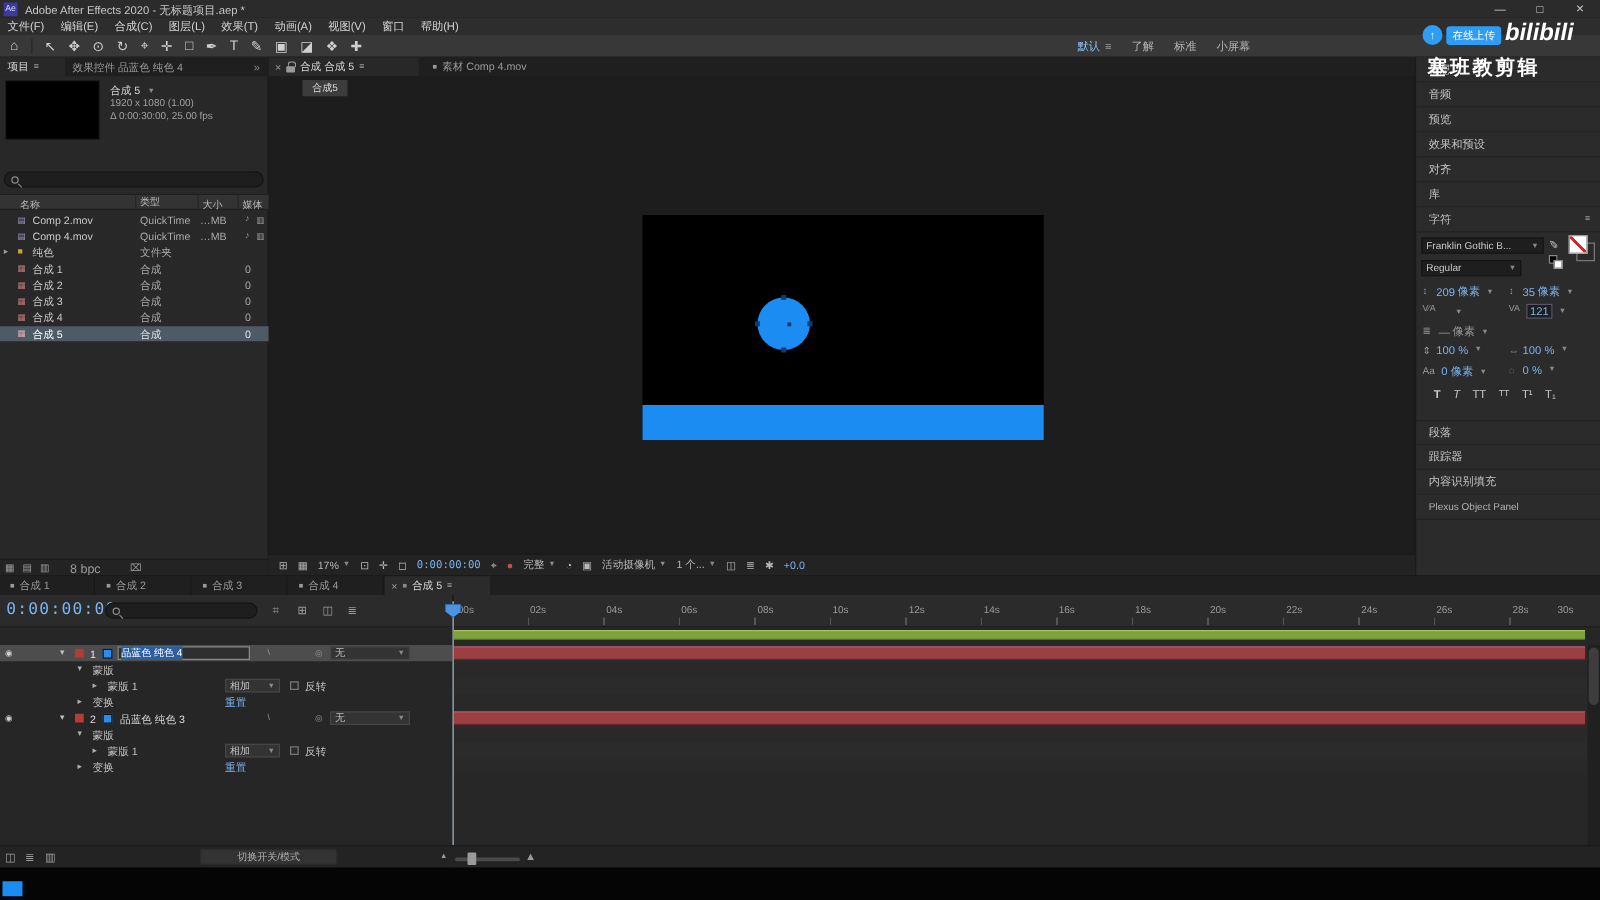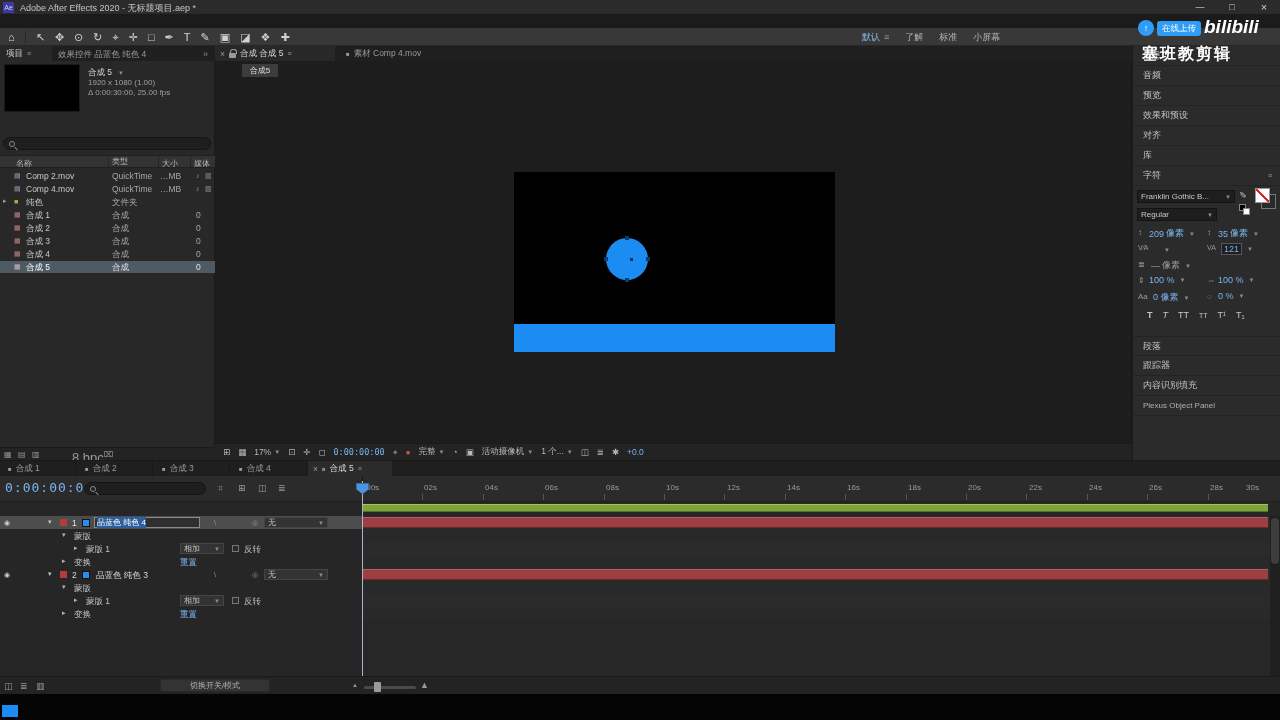--- a/index.html
+++ b/index.html
@@ -28,20 +28,31 @@
 <div class="screen">
 
   <div class="ab flex" style="left:0;top:0;width:1280px;height:14px;background:#2b2b2b">
     <span class="ab" style="left:3px;top:2px;width:11px;height:11px;background:#3a3a9f;color:#d8d8ff;font-size:7px;text-align:center;line-height:11px">Ae</span>
     <span class="ab" style="left:20px;top:2px;font-size:9px;color:#c6c6c6">Adobe After Effects 2020 - 无标题项目.aep *</span>
     <span class="ab" style="left:1184px;top:0;width:32px;height:14px;text-align:center;line-height:14px;color:#cfcfcf">—</span>
     <span class="ab" style="left:1216px;top:0;width:32px;height:14px;text-align:center;line-height:14px;color:#cfcfcf">□</span>
     <span class="ab" style="left:1248px;top:0;width:32px;height:14px;text-align:center;line-height:14px;color:#cfcfcf;font-size:11px">×</span>
   </div>
 
+  <div class="ab flex" style="left:0;top:14px;width:1280px;height:14px;background:#2d2d2d;gap:13px;padding-left:6px;font-size:9px;color:#d2d2d2">
+    <span>文件(F)</span>
+    <span>编辑(E)</span>
+    <span>合成(C)</span>
+    <span>图层(L)</span>
+    <span>效果(T)</span>
+    <span>动画(A)</span>
+    <span>视图(V)</span>
+    <span>窗口</span>
+    <span>帮助(H)</span>
+  </div>
 
   <div class="ab" style="left:0;top:28px;width:1280px;height:18px;background:#383838;border-bottom:1px solid #262626">
     <div class="flex" style="height:18px;gap:10px;padding-left:8px;font-size:11px;color:#d0d0d0">
       <span>⌂</span>
       <span style="width:1px;height:12px;background:#262626"></span>
       <span>↖</span>
       <span>✥</span>
       <span>⊙</span>
       <span>↻</span>
       <span>⌖</span>
@@ -145,21 +156,21 @@
       <span class="ab" style="left:14px;top:2px;color:#d8b0b2;font-size:7px">▦</span>
       <span class="ab" style="left:26px;top:1px;color:#fff">合成 5</span>
       <span class="ab" style="left:112px;top:1px;color:#e0e0e0">合成</span>
       <span class="ab" style="left:196px;top:1px;color:#e0e0e0">0</span>
     </div>
 
     <div class="ab" style="left:0;top:401px;width:215px;height:13px;background:#232323;border-top:1px solid #1a1a1a">
       <span class="ab" style="left:4px;top:2px;color:#9a9a9a;font-size:8px">▦</span>
       <span class="ab" style="left:18px;top:2px;color:#9a9a9a;font-size:8px">▤</span>
       <span class="ab" style="left:32px;top:2px;color:#9a9a9a;font-size:8px">▥</span>
-      <span class="ab" style="left:72px;top:2px;color:#9a9a9a;font-size:13px">8 bpc</span>
+      <span class="ab" style="left:56px;top:2px;color:#9a9a9a;font-size:10px">8 bpc</span>
       <span class="ab" style="left:104px;top:2px;color:#9a9a9a;font-size:8px">⌧</span>
     </div>
   </div>
 
   <div class="ab" style="left:215px;top:46px;width:917px;height:414px;background:#1d1d1d;border-right:1px solid #1a1a1a">
     <div class="ab" style="left:0;top:0;width:917px;height:15px;background:#1f1f1f">
       <span class="ab flex" style="left:0;top:0;width:120px;height:15px;background:#282828;gap:4px;padding-left:5px;font-size:8.5px;color:#d8d8d8">
         <span class="dim">×</span>
         <span class="lock"></span>
         <span>合成 合成 5</span>

